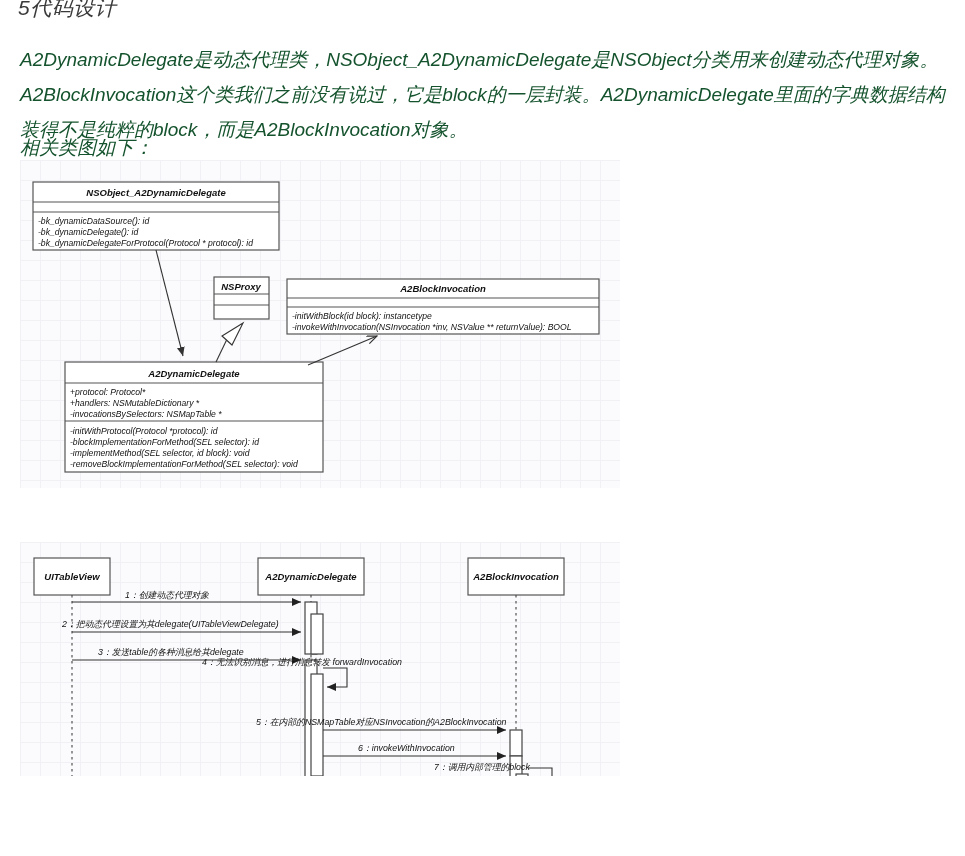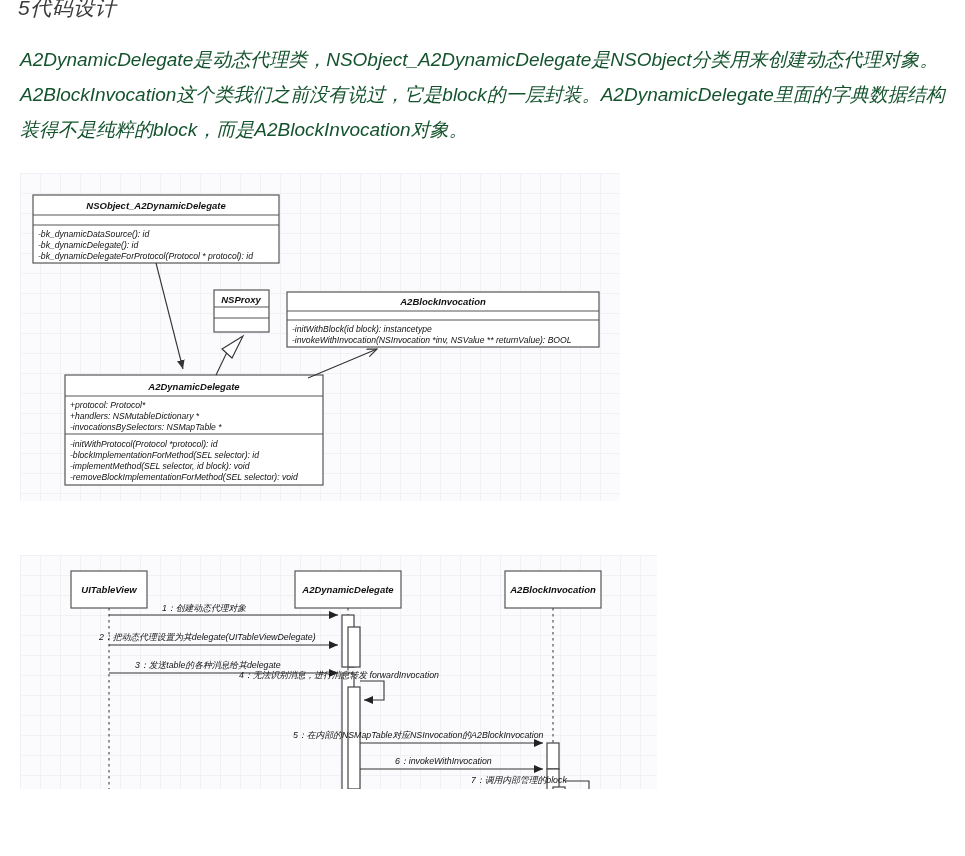--- a/index.html
+++ b/index.html
@@ -49,34 +49,32 @@
 
   
   .diagram {
     position: absolute;
     background-color: #fbfbfd;
     background-image:
       linear-gradient(to right, #f1f1f5 1px, transparent 1px),
       linear-gradient(to bottom, #f1f1f5 1px, transparent 1px);
     background-size: 20px 20px;
     overflow: hidden;
-    margin-top: 13px;
   }
   #class-diagram {
     left: 20px;
     top: 160px;
     width: 600px;
     height: 328px;
   }
   #sequence-diagram {
     left: 20px;
     top: 542px;
     width: 600px;
     height: 234px;
-    padding-left: 37px;
   }
   .diagram svg { display: block; }
 
   .cls-box-fill { fill: #ffffff; stroke: #555555; stroke-width: 1.2; }
   .cls-sep      { stroke: #555555; stroke-width: 1.2; }
   .cls-title    { font-family: "Liberation Sans", sans-serif; font-size: 9.5px; font-weight: bold; fill: #111111; text-anchor: middle; }
   .cls-member   { font-family: "Liberation Sans", sans-serif; font-size: 8.6px; fill: #111111; }
   .link         { stroke: #333333; stroke-width: 1.1; fill: none; }
   .link-tri     { fill: #ffffff; stroke: #333333; stroke-width: 1.1; }
 
@@ -90,20 +88,21 @@
 </style>
 </head>
 <body>
 
 <div class="page">
 
   <h1 class="doc-title">5代码设计</h1>
 
   <p class="para" id="para-intro">A2DynamicDelegate是动态代理类，NSObject_A2DynamicDelegate是NSObject分类用来创建动态代理对象。A2BlockInvocation这个类我们之前没有说过，它是block的一层封装。A2DynamicDelegate里面的字典数据结构装得不是纯粹的block，而是A2BlockInvocation对象。</p>
 
+  <p class="para" id="cap-class">相关类图如下：</p>
 
   <div class="diagram" id="class-diagram">
     <svg width="600" height="328" viewBox="0 0 600 328" xmlns="http://www.w3.org/2000/svg">
       <defs>
         <marker id="openArrow" markerWidth="11" markerHeight="9" refX="10" refY="4.5" orient="auto" markerUnits="userSpaceOnUse">
           <path d="M0,0.4 L10,4.5 L0,8.6" fill="none" stroke="#333333" stroke-width="1.1"></path>
         </marker>
         <marker id="solidArrow" markerWidth="10" markerHeight="9" refX="9" refY="4.5" orient="auto" markerUnits="userSpaceOnUse">
           <path d="M0,0.6 L9,4.5 L0,8.4 Z" fill="#333333"></path>
         </marker>

